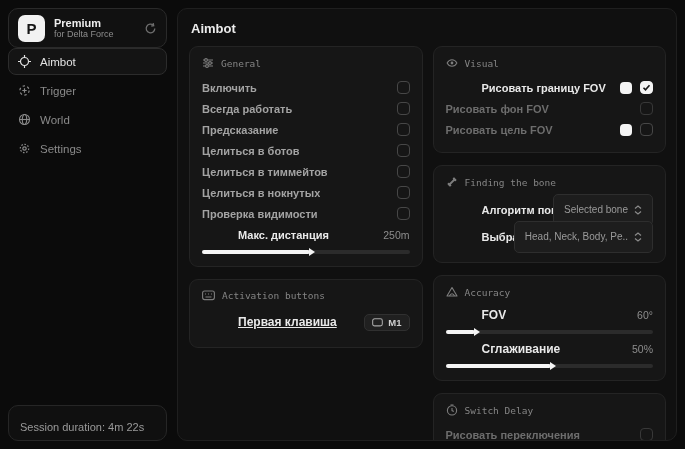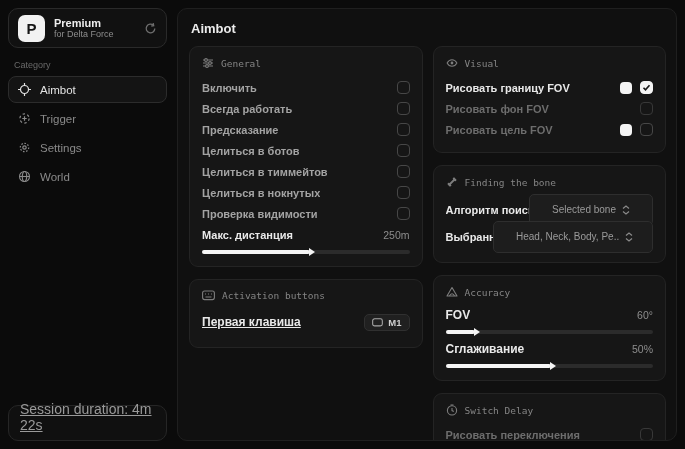--- a/index.html
+++ b/index.html
@@ -35,21 +35,21 @@
     display:flex; align-items:center; gap:9px; height:27px; padding:0 9px;
     border:1px solid transparent; border-radius:8px; color:#8a8a8a; font-size:11.5px;
     cursor:pointer;
   }
   .nav-item.active { border-color:#2c2c2c; background:#141414; color:#e2e2e2; }
   .nav-icon { width:13px; height:13px; flex-shrink:0; }
 
   .session-box {
     margin-top:auto; border:1px solid #262626; border-radius:10px; background:#101010;
     height:36px; display:flex; align-items:flex-end; padding:0 11px 7px 11px;
-    font-size:14px; color:#9a9a9a;text-decoration:underline;
+    font-size:11px; color:#9a9a9a;
   }
 
   
   .main {
     flex:1; margin:8px 8px 8px 2px; background:#101010;
     border:1px solid #1f1f1f; border-radius:10px; padding:10px 10px 0 11px;
     overflow:hidden; display:flex; flex-direction:column;
   }
   .page-title { font-size:13px; font-weight:bold; color:#ececec; margin:2px 0 10px 2px; }
   .columns { display:flex; gap:10px; align-items:flex-start; }
@@ -61,21 +61,21 @@
   }
   .card-head {
     display:flex; align-items:center; gap:7px; color:#858585;
     font-family:"DejaVu Sans Mono","Liberation Mono",monospace; font-size:9.5px;
     margin-bottom:8px;
   }
   .card-head .h-icon { color:#7d7d7d; }
 
   .row { display:flex; align-items:center; justify-content:space-between; height:21px; }
   .row-label { font-size:11px; font-weight:bold; color:#a3a3a3; white-space:nowrap; overflow:hidden; }
-  .row-label.bright { color:#e9e9e9; }
+  .row-label.bright { color:#e9e9e9;margin-left:36px; }
   .row-label.dim { color:#6d6d6d; }
   .row-value { font-size:10.5px; color:#8d8d8d; flex-shrink:0; }
 
   .checkbox {
     width:13px; height:13px; border:1.5px solid #474747; border-radius:4px;
     background:transparent; cursor:pointer; flex-shrink:0;
     display:flex; align-items:center; justify-content:center;
   }
   .checkbox.checked { background:#f4f4f4; border-color:#f4f4f4; }
   .checkbox .tick { display:none; }
@@ -101,21 +101,21 @@
     display:flex; align-items:center; gap:5px; background:#202020; border:1px solid #303030;
     border-radius:5px; padding:2px 7px; color:#cfcfcf; font-size:9.5px; font-weight:bold;
     cursor:pointer; flex-shrink:0;
   }
   .key-badge .k-icon { color:#a8a8a8; }
   .act-row { height:26px; }
 
   
   .select {
     display:flex; align-items:center; gap:6px; background:#1d1d1d; border:1px solid #2e2e2e;
-    border-radius:5px; height:32px; padding:0 22px; color:#9a9a9a; font-size:10px;
+    border-radius:5px; height:32px; padding:0 10px; color:#9a9a9a; font-size:10px;
     cursor:pointer; flex-shrink:0; max-width:160px; white-space:nowrap;
   }
   .select .unfold { color:#8a8a8a; flex-shrink:0; }
   .bone-row { height:27px; }
 
   .acc-group { margin-bottom:6px; }
 </style>
 </head>
 <body>
 
@@ -127,21 +127,20 @@
       <div class="brand-sub">for Delta Force</div>
     </div>
     <span class="brand-refresh">
       <svg width="13" height="13" viewBox="0 0 13 13">
           <path d="M10.8 6.5a4.3 4.3 0 1 1-1.3-3.1" fill="none" stroke="currentColor" stroke-width="1.3"></path>
           <path d="M9.2 1.2l.5 2.4-2.4.4" fill="none" stroke="currentColor" stroke-width="1.3"></path>
         </svg>
     </span>
   </div>
 
-  <div class="category-label">Category</div>
 
   <div class="nav">
     <div class="nav-item active">
       <span class="nav-icon">
         <svg width="13" height="13" viewBox="0 0 13 13">
             <circle cx="6.5" cy="6.5" r="4" fill="none" stroke="currentColor" stroke-width="1.2"></circle>
             <path d="M6.5 0v2.6M6.5 10.4V13M0 6.5h2.6M10.4 6.5H13" stroke="currentColor" stroke-width="1.2"></path>
           </svg>
       </span>
       <span>Aimbot</span>
@@ -151,35 +150,35 @@
         <svg width="13" height="13" viewBox="0 0 13 13">
             <circle cx="6.5" cy="6.5" r="4.6" fill="none" stroke="currentColor" stroke-width="1.2" stroke-dasharray="2.4 2.4"></circle>
             <path d="M6.5 4.3v4.4M4.3 6.5h4.4" stroke="currentColor" stroke-width="1.2"></path>
           </svg>
       </span>
       <span>Trigger</span>
     </div>
     <div class="nav-item">
       <span class="nav-icon">
         <svg width="13" height="13" viewBox="0 0 13 13">
-            <circle cx="6.5" cy="6.5" r="4.2" fill="none" stroke="currentColor" stroke-width="1.2" stroke-dasharray="1.6 1.6"></circle>
-            <circle cx="6.5" cy="6.5" r="1.7" fill="none" stroke="currentColor" stroke-width="1.2"></circle>
-          </svg>
-      </span>
-      <span>Settings</span>
-    </div>
-    <div class="nav-item">
-      <span class="nav-icon">
-        <svg width="13" height="13" viewBox="0 0 13 13">
             <circle cx="6.5" cy="6.5" r="5" fill="none" stroke="currentColor" stroke-width="1.1"></circle>
             <ellipse cx="6.5" cy="6.5" rx="2.2" ry="5" fill="none" stroke="currentColor" stroke-width="1.1"></ellipse>
             <path d="M1.5 6.5h10" stroke="currentColor" stroke-width="1.1"></path>
           </svg>
       </span>
       <span>World</span>
+    </div>
+    <div class="nav-item">
+      <span class="nav-icon">
+        <svg width="13" height="13" viewBox="0 0 13 13">
+            <circle cx="6.5" cy="6.5" r="4.2" fill="none" stroke="currentColor" stroke-width="1.2" stroke-dasharray="1.6 1.6"></circle>
+            <circle cx="6.5" cy="6.5" r="1.7" fill="none" stroke="currentColor" stroke-width="1.2"></circle>
+          </svg>
+      </span>
+      <span>Settings</span>
     </div>
   </div>
 
   <div class="session-box">
     <span>Session duration: 4m 22s</span>
   </div>
 </div>
 
 <div class="main">
   <div class="page-title">Aimbot</div>

